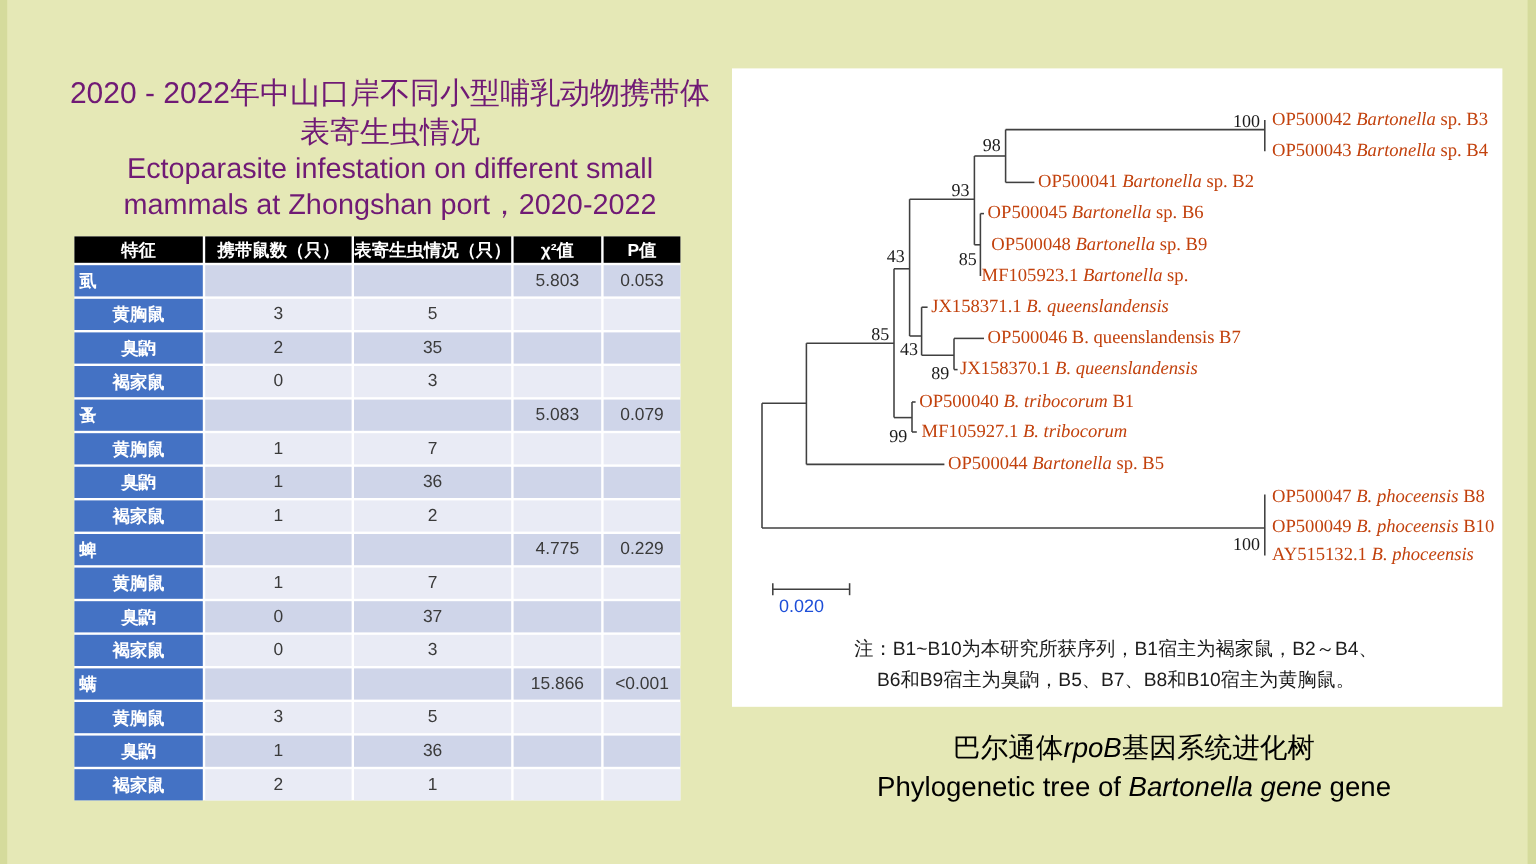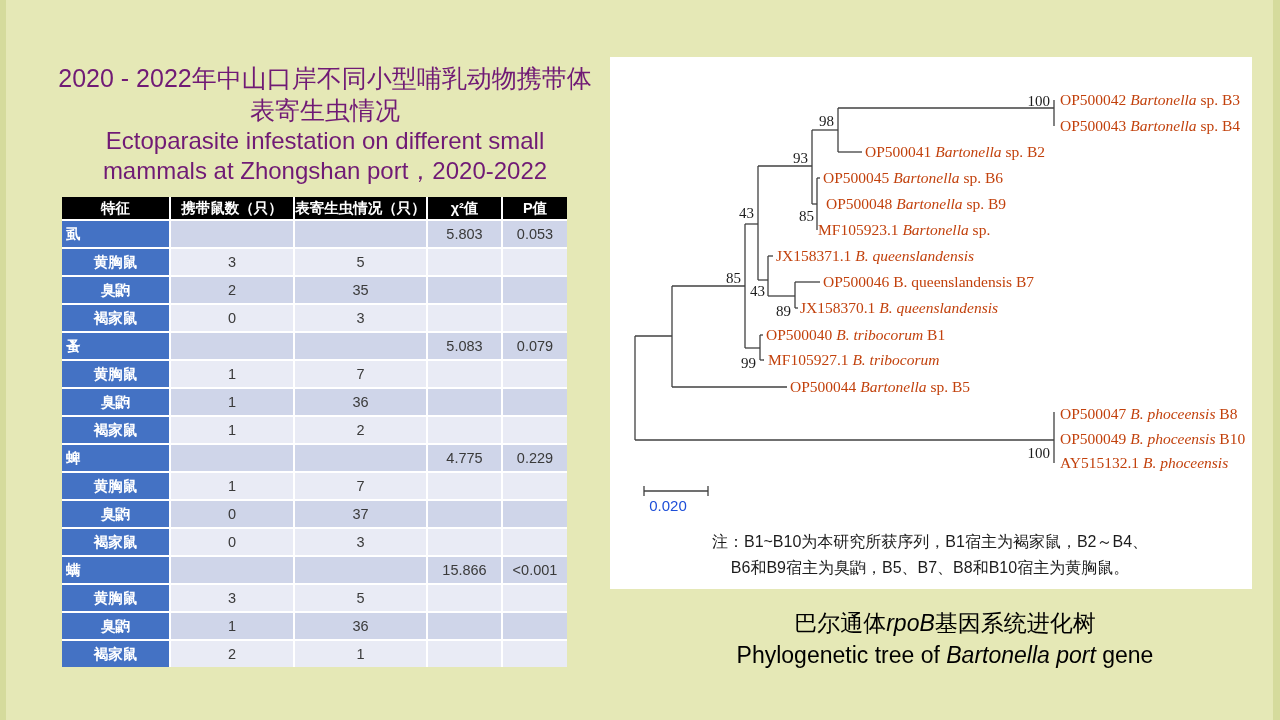--- a/index.html
+++ b/index.html
@@ -233,15 +233,15 @@
 
   <div id="scale-label">0.020</div>
 
   <div id="tree-note">
     <div>注：B1~B10为本研究所获序列，B1宿主为褐家鼠，B2～B4、</div>
     <div>B6和B9宿主为臭鼩，B5、B7、B8和B10宿主为黄胸鼠。</div>
   </div>
 
   <div id="figure-caption">
     <div><span>巴尔通体</span><span class="cap-it">rpoB</span><span>基因系统进化树</span></div>
-    <div><span>Phylogenetic tree of </span><span class="cap-it">Bartonella port</span><span> gene</span></div>
+    <div><span>Phylogenetic tree of </span><span class="cap-it">Bartonella gene</span><span> gene</span></div>
   </div>
 </div>
 
 </body></html>

